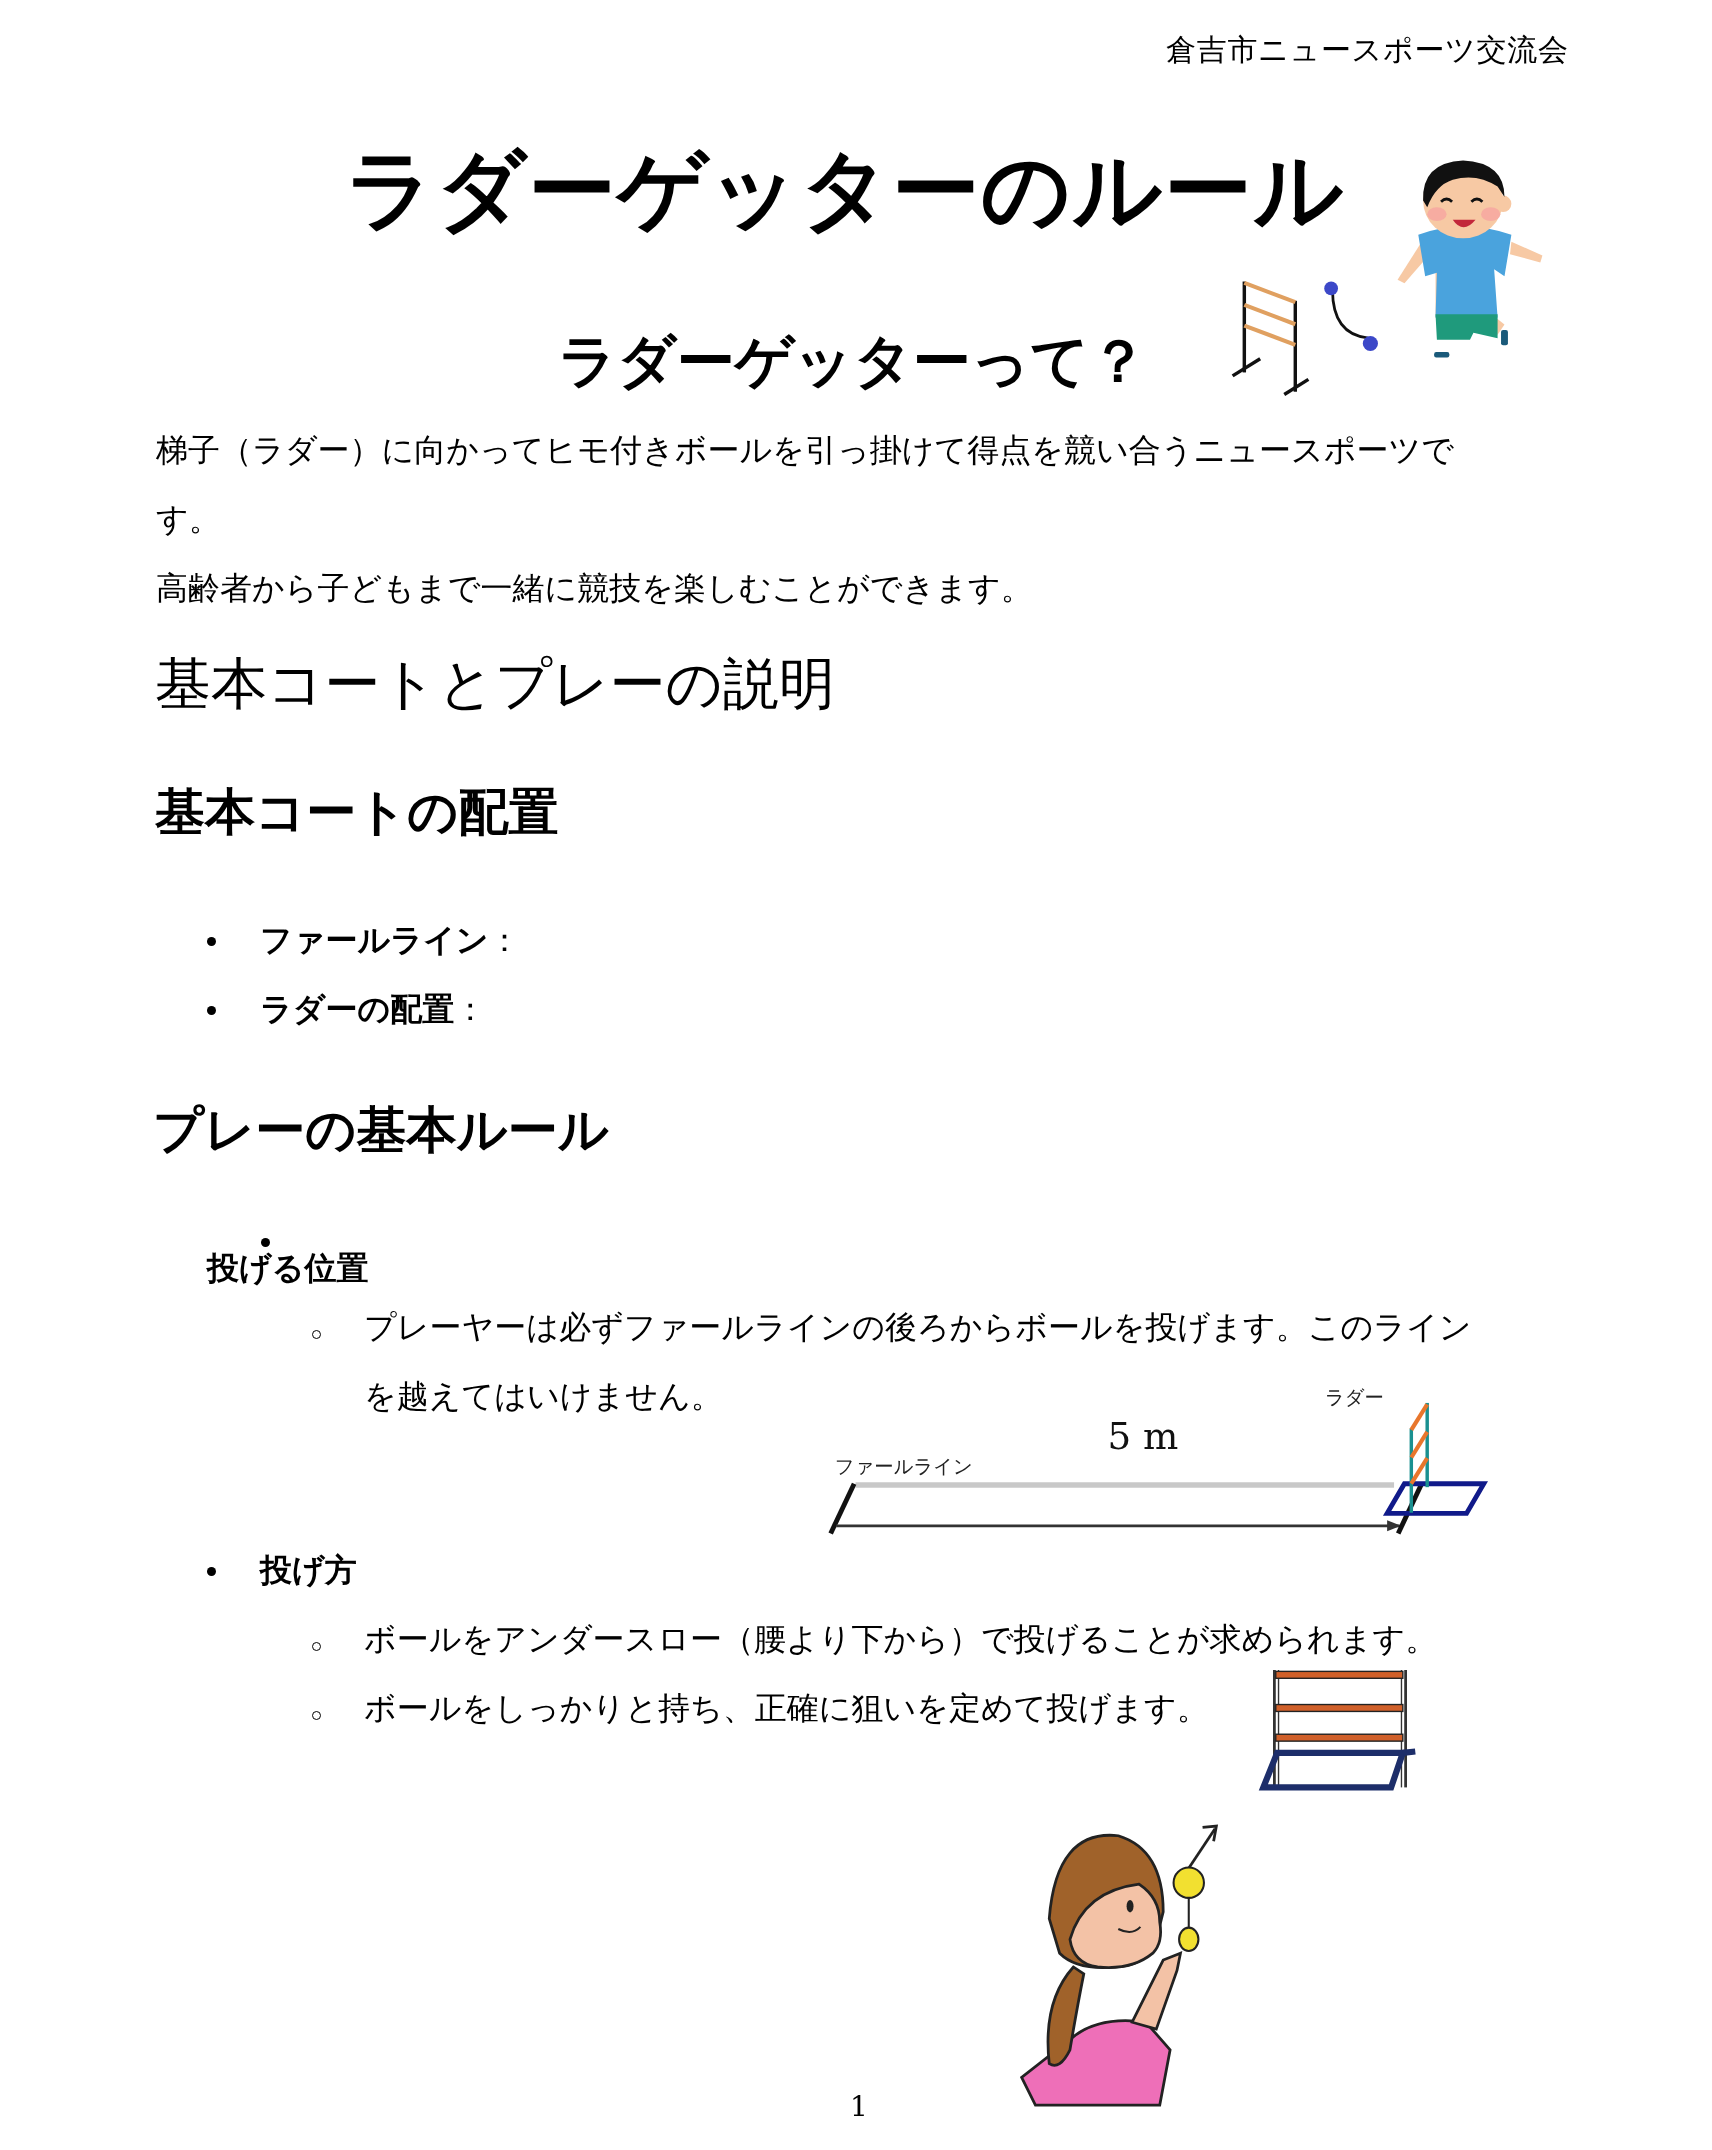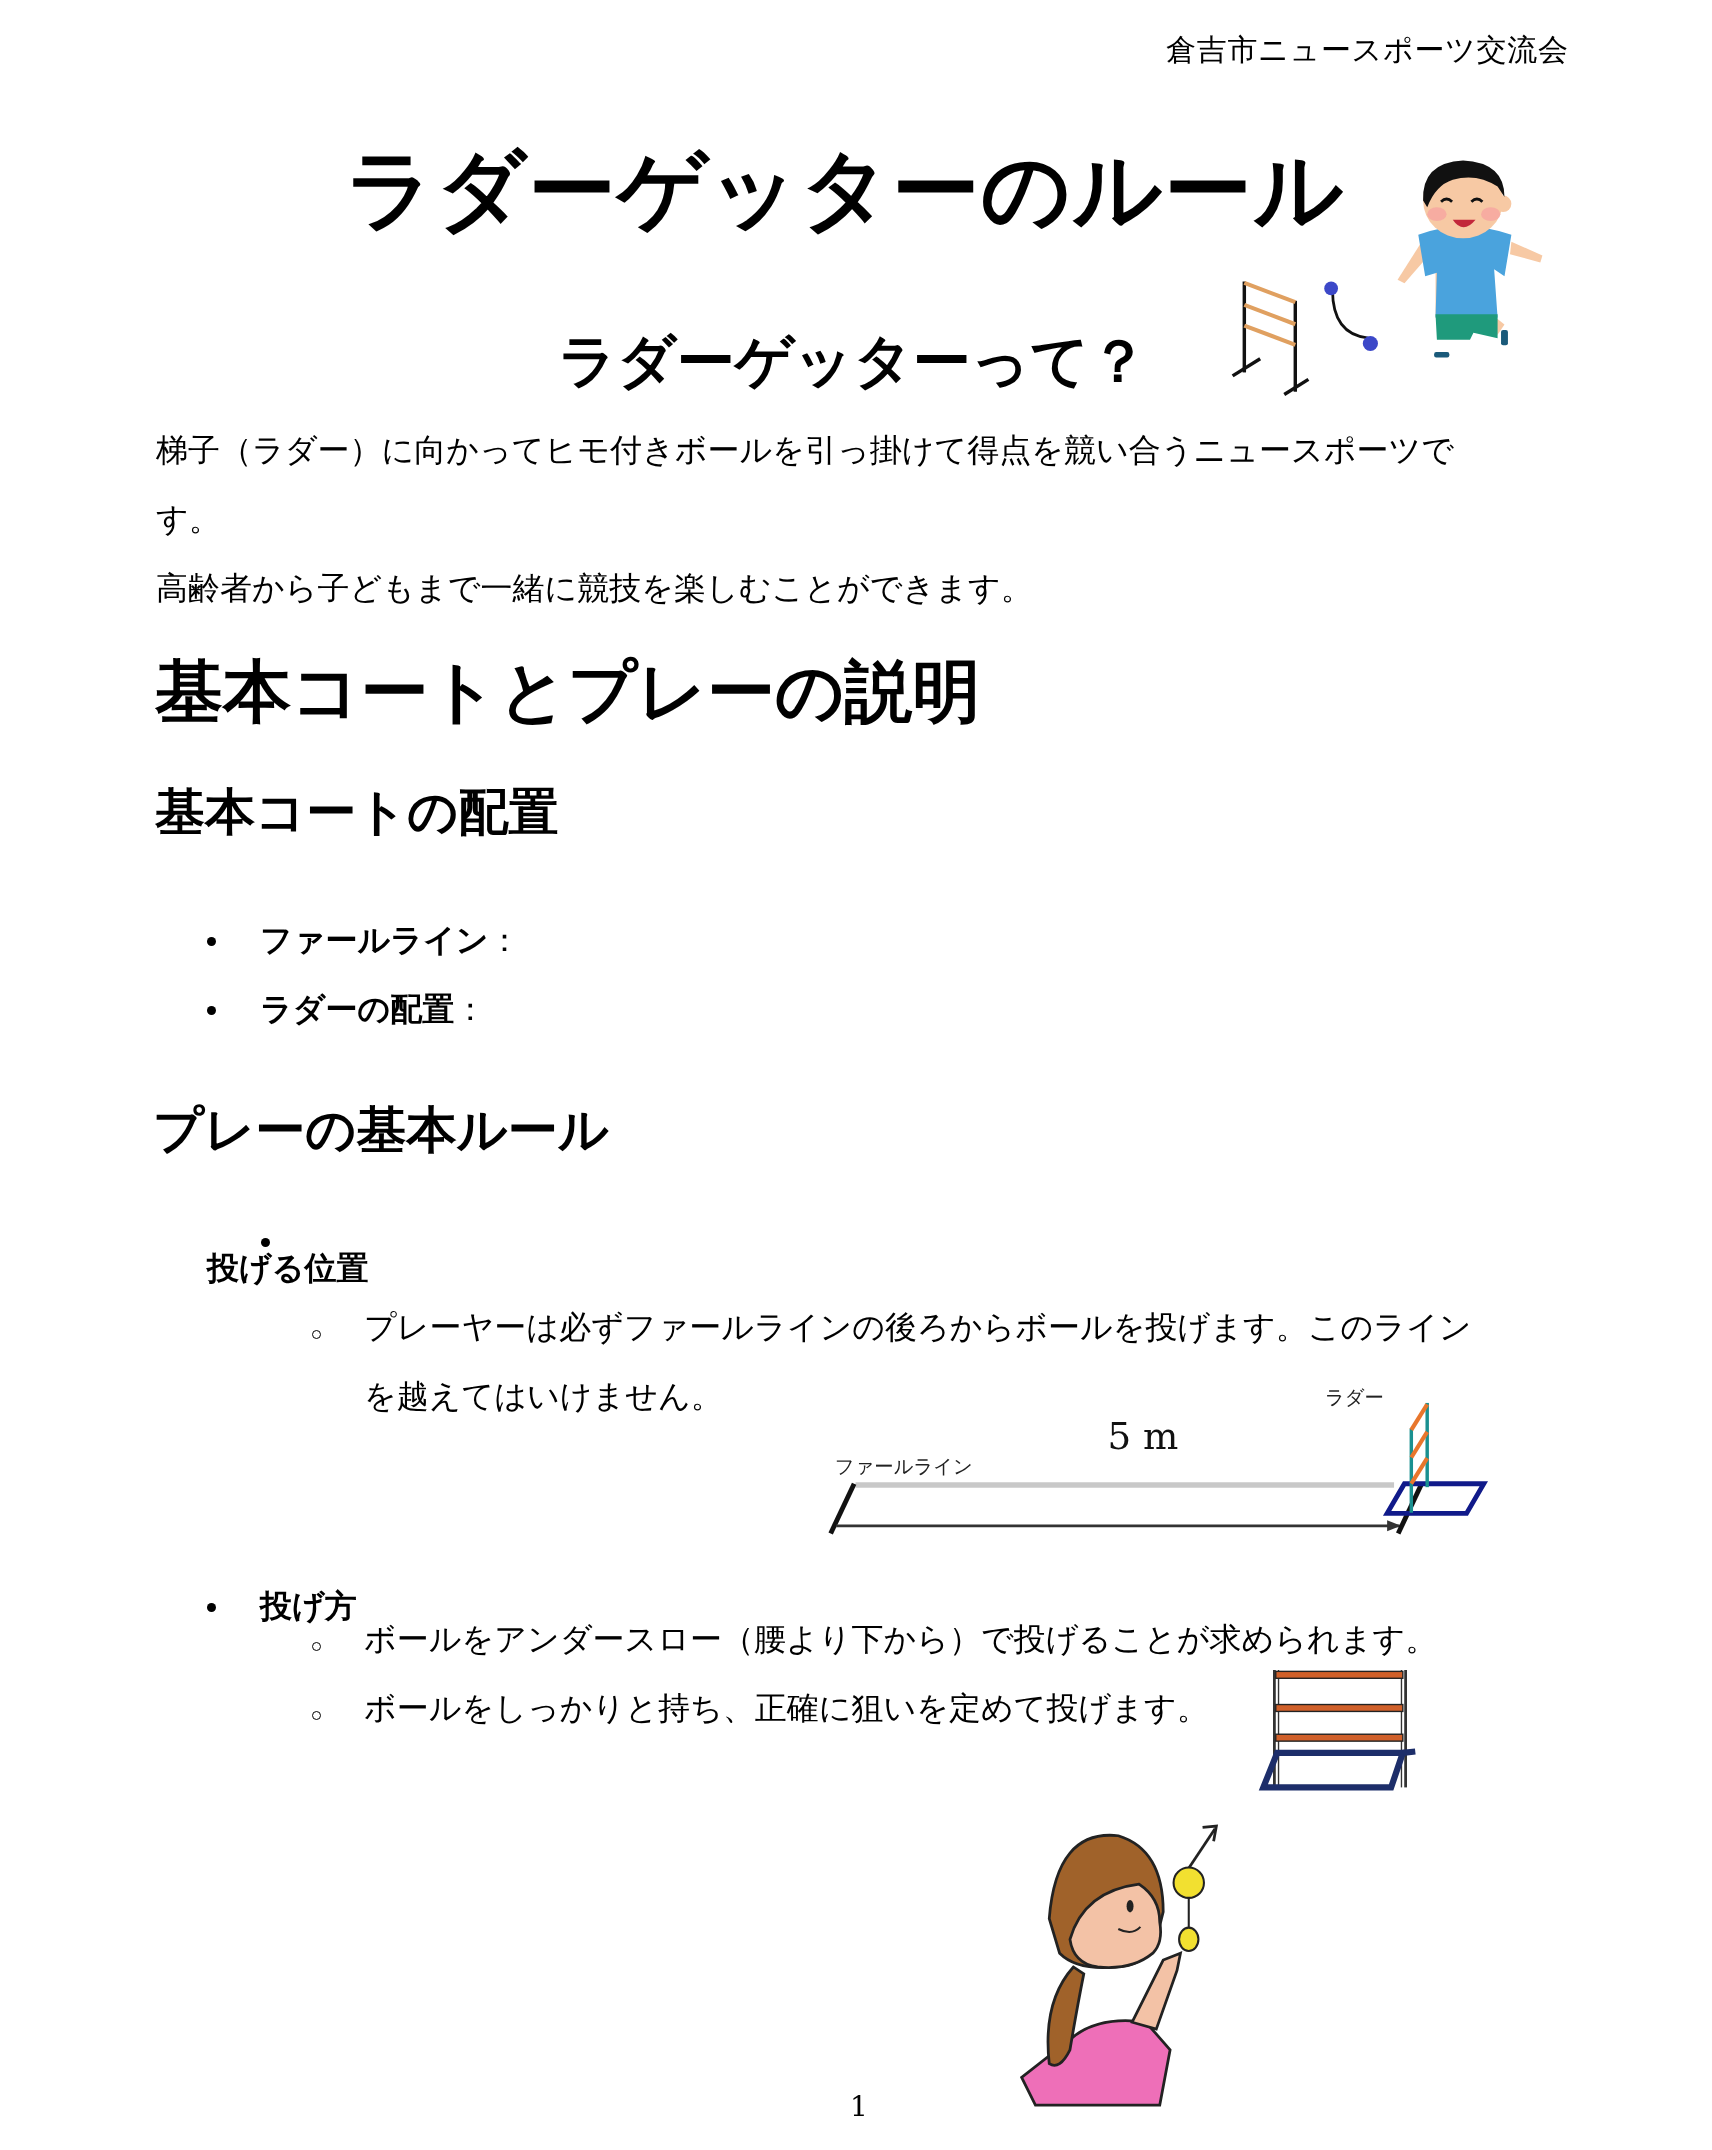--- a/index.html
+++ b/index.html
@@ -8,21 +8,21 @@
       font-family: "DejaVu Sans", "Liberation Sans", sans-serif; color: #000;
     }
     .abs { position: absolute; }
     .header-org { left: 1166px; top: 30px; font-size: 30px; letter-spacing: 0.7px; white-space: nowrap; }
     .doc-title { left: 345px; top: 131px; font-size: 88px; font-weight: bold; letter-spacing: 1.4px; white-space: nowrap; }
     .subtitle { left: 558px; top: 323px; font-size: 58px; font-weight: bold; white-space: nowrap; }
     .intro { left: 156px; width: 1408px; font-size: 32px; white-space: nowrap; }
     .intro-1 { top: 429px; }
     .intro-2 { top: 498px; }
     .intro-3 { top: 567px; }
-    .h1 { left: 155px; top: 647px; font-size: 68px; font-weight: bold; white-space: nowrap; }
+    .h1 { left: 155px; top: 647px; font-size: 56px; font-weight: normal; white-space: nowrap; }
     .h2 { font-size: 50px; font-weight: bold; white-space: nowrap; }
     .h2-a { left: 155px; top: 779px; }
     .h2-b { left: 153px; top: 1097px; }
     .bullet-row { position: absolute; left: 207px; font-size: 32px; white-space: nowrap; display: flex; align-items: center; }
     .bullet-dot { width: 9px; height: 9px; border-radius: 50%; background: #000; display: inline-block; margin-right: 44px; flex: none; }
     .b { font-weight: bold; }
     .sub-row { position: absolute; left: 312px; font-size: 32px; white-space: nowrap; display: flex; align-items: center; }
     .sub-circle { width: 9px; height: 9px; border-radius: 50%; border: 1.4px solid #000; box-sizing: border-box; display: inline-block; margin-right: 43px; flex: none; margin-top: 12.4px; }
     .cont { position: absolute; left: 364px; font-size: 32px; white-space: nowrap; }
     .page-num { left: 850px; top: 2090px; font-size: 28px; font-family: "DejaVu Serif", "Liberation Serif", serif; }
@@ -110,21 +110,21 @@
   <polygon points="820,203 840,211 820,219" fill="#333"></polygon>
   <line x1="870" y1="150" x2="836" y2="222" stroke="#111" stroke-width="7"></line>
   <polygon points="845,150 960,150 935,193 820,193" fill="none" stroke="#101a8a" stroke-width="7"></polygon>
   <line x1="855" y1="70" x2="855" y2="192" stroke="#1a9090" stroke-width="5"></line>
   <line x1="878" y1="33" x2="878" y2="155" stroke="#1a9090" stroke-width="5"></line>
   <line x1="855" y1="72" x2="878" y2="35" stroke="#e8762c" stroke-width="6"></line>
   <line x1="855" y1="112" x2="878" y2="75" stroke="#e8762c" stroke-width="6"></line>
   <line x1="855" y1="150" x2="878" y2="113" stroke="#e8762c" stroke-width="6"></line>
 </svg>
 
-<div class="bullet-row" style="top:1585px;text-align:center;">
+<div class="bullet-row" style="top:1549px;text-align:center;">
   <span class="bullet-dot"></span>
   <span class="b">投げ方</span>
 </div>
 <div class="sub-row" style="top:1618px;">
   <span class="sub-circle"></span>
   <span>ボールをアンダースロー（腰より下から）で投げることが求められます。</span>
 </div>
 <div class="sub-row" style="top:1687px;">
   <span class="sub-circle"></span>
   <span>ボールをしっかりと持ち、正確に狙いを定めて投げます。</span>

